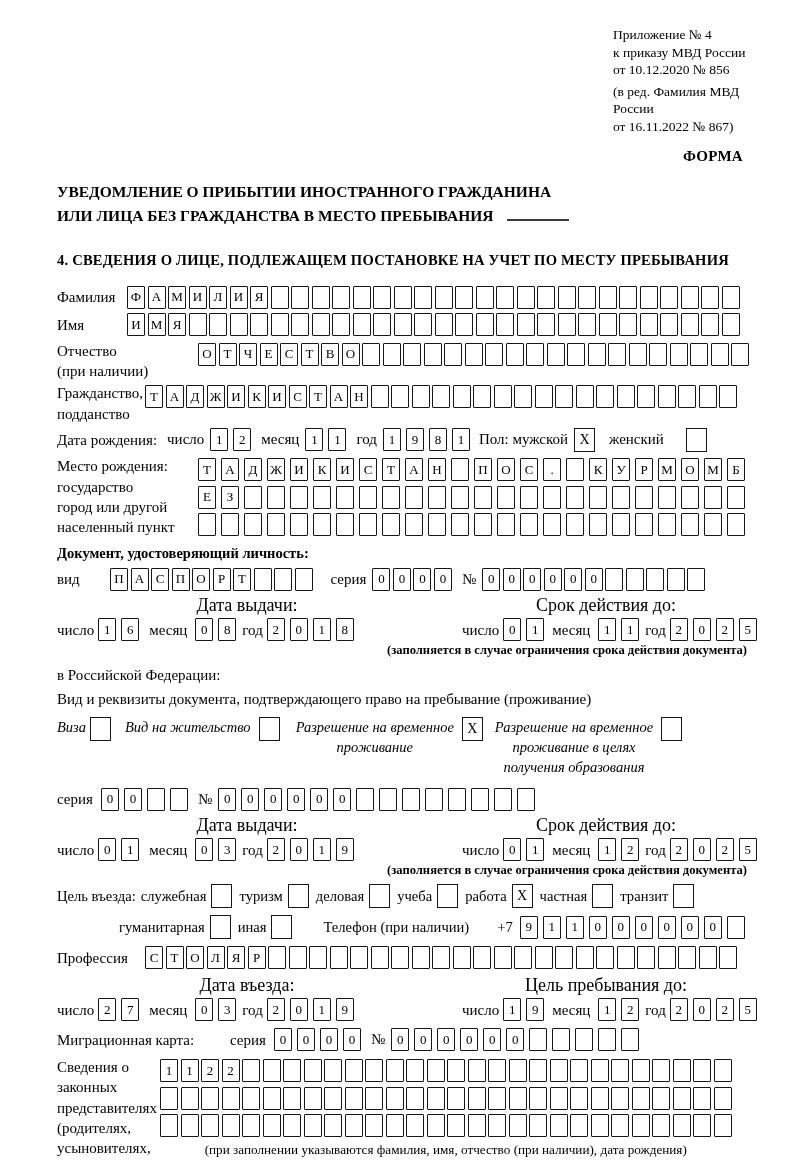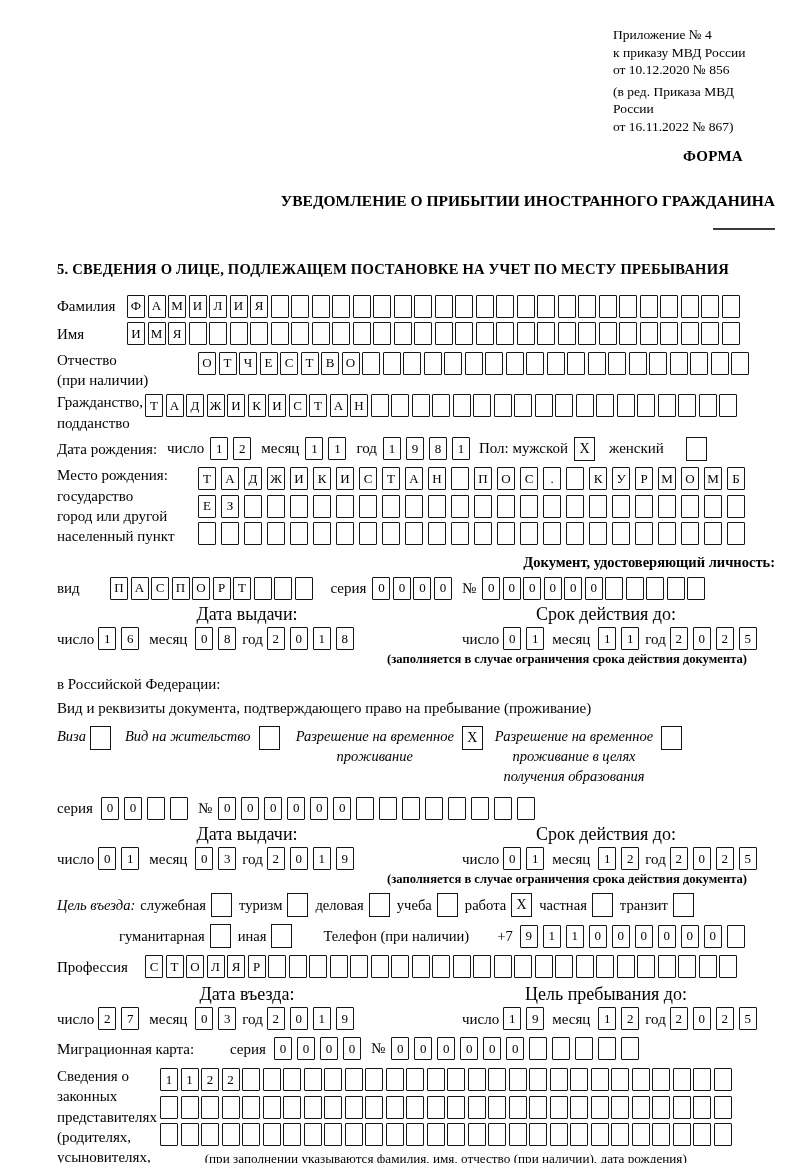--- a/index.html
+++ b/index.html
@@ -3,21 +3,21 @@
 <meta charset="utf-8">
 <style>
   html,body{margin:0;padding:0;background:#fff;}
   body{width:800px;height:1163px;overflow:hidden;font-family:"Liberation Serif","DejaVu Serif",serif;color:#000;}
   .page{padding:26px 25px 0 57px;box-sizing:border-box;}
   
   .hdr{margin-left:556px;font-size:13.5px;line-height:1.3;}
   .hdr .gap{height:4px;}
   .forma{text-align:right;padding-right:32px;font-weight:bold;font-size:15px;margin-top:13px;letter-spacing:.3px;}
   
-  .title{text-align:right;font-weight:bold;font-size:15.5px;line-height:1.5;margin-top:24px;}
+  .title{text-align:left;font-weight:bold;font-size:15.5px;line-height:1.5;margin-top:15px;}
   .blank{display:inline-block;width:62px;border-bottom:2.5px solid #3a3a3a;margin-left:14px;}
   .sec1{font-weight:bold;font-size:14.6px;margin-top:25px;margin-bottom:17px;letter-spacing:.2px;}
   
   .boxrow{display:flex;gap:2.5px;}
   .boxrow.wide{gap:5px;}
   .box{width:16px;height:21px;border:1.6px solid #161616;border-radius:1px;display:inline-flex;align-items:center;justify-content:center;font-size:13px;flex:none;background:#fff;}
   .cb{width:19px;height:22px;border:1.6px solid #161616;display:inline-flex;align-items:center;justify-content:center;font-size:14px;flex:none;background:#fff;}
   
   .row{display:flex;align-items:center;margin-bottom:4.5px;}
   .row.top{align-items:flex-start;}
@@ -30,46 +30,46 @@
   .dp-heads{display:flex;font-size:18px;margin-bottom:2px;}
   .dp-h1{width:380px;text-align:center;}
   .dp-h2{flex:1;text-align:center;}
   .dp-row{display:flex;align-items:center;margin-bottom:2px;}
   .dp-left{width:380px;display:flex;align-items:center;}
   .note{font-size:12.6px;text-align:right;padding-right:28px;margin-bottom:6px;font-weight:bold;}
   .intro{font-size:15px;line-height:1.55;margin-bottom:6px;}
   .opts{display:flex;align-items:flex-start;margin-bottom:10px;font-size:14.5px;}
   .optlbl{text-align:center;line-height:1.4;font-style:italic;}
   .opts .cb{margin-left:8px;margin-right:14px;}
-  .heading{font-weight:bold;text-align:right;font-size:14.5px;margin:4px 0 6px 0;}
+  .heading{font-weight:bold;text-align:left;font-size:14.5px;margin:4px 0 6px 0;}
   .pr{display:flex;align-items:center;font-size:14.6px;margin-bottom:7px;}
   .pr .cb{margin:0 7px 0 5px;}
   .center-note{font-size:13.2px;text-align:center;margin-top:0;}
 </style>
 </head>
 <body>
 
 <div class="page">
 
   <div class="hdr">
     <div>Приложение № 4</div>
     <div>к приказу МВД России</div>
     <div>от 10.12.2020 № 856</div>
     <div class="gap"></div>
-    <div>(в ред. Приказа МВД России</div>
+    <div>(в ред. Фамилия МВД России</div>
     <div>от 16.11.2022 № 867)</div>
   </div>
   <div class="forma">ФОРМА</div>
 
   <div class="title">
     <div>УВЕДОМЛЕНИЕ О ПРИБЫТИИ ИНОСТРАННОГО ГРАЖДАНИНА</div>
-    <div><span class="blank"></span></div>
-  </div>
-
-  <div class="sec1">5. СВЕДЕНИЯ О ЛИЦЕ, ПОДЛЕЖАЩЕМ ПОСТАНОВКЕ НА УЧЕТ ПО МЕСТУ ПРЕБЫВАНИЯ</div>
+    <div><span>ИЛИ ЛИЦА БЕЗ ГРАЖДАНСТВА В МЕСТО ПРЕБЫВАНИЯ</span><span class="blank"></span></div>
+  </div>
+
+  <div class="sec1">4. СВЕДЕНИЯ О ЛИЦЕ, ПОДЛЕЖАЩЕМ ПОСТАНОВКЕ НА УЧЕТ ПО МЕСТУ ПРЕБЫВАНИЯ</div>
 
   <div class="row">
     <span class="lbl w70">Фамилия</span>
     <div class="boxrow">
         <span class="box">Ф</span>
         <span class="box">А</span>
         <span class="box">М</span>
         <span class="box">И</span>
         <span class="box">Л</span>
         <span class="box">И</span>
@@ -494,21 +494,21 @@
           <span class="box">2</span>
           <span class="box">0</span>
           <span class="box">2</span>
           <span class="box">5</span>
         </div>
     </div>
   </div>
   <div class="note">(заполняется в случае ограничения срока действия документа)</div>
 
   <div class="pr">
-    <span style="margin-right:5px;font-style:italic;">Цель въезда:</span>
+    <span style="margin-right:5px;">Цель въезда:</span>
     <span>служебная</span>
     <span class="cb"></span>
     <span>туризм</span>
     <span class="cb"></span>
     <span>деловая</span>
     <span class="cb"></span>
     <span>учеба</span>
     <span class="cb"></span>
     <span>работа</span>
     <span class="cb">X</span>

